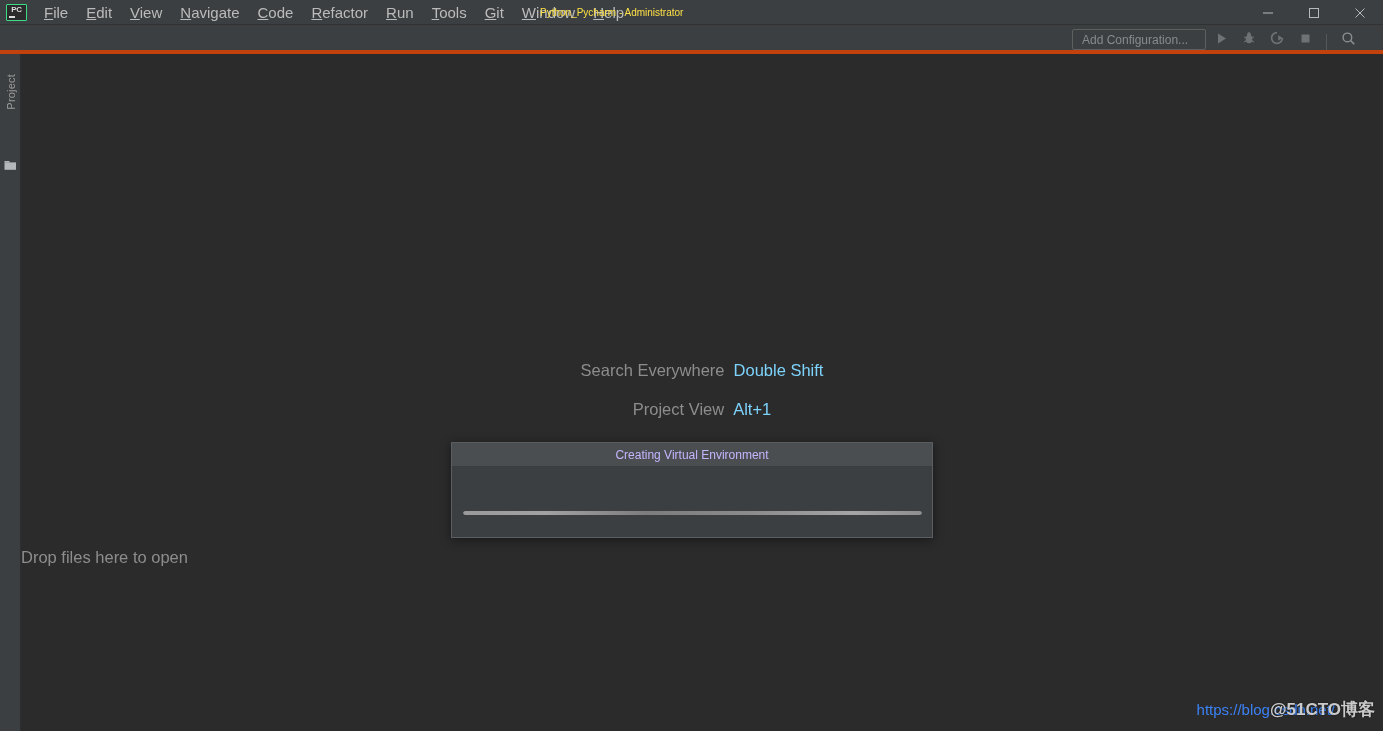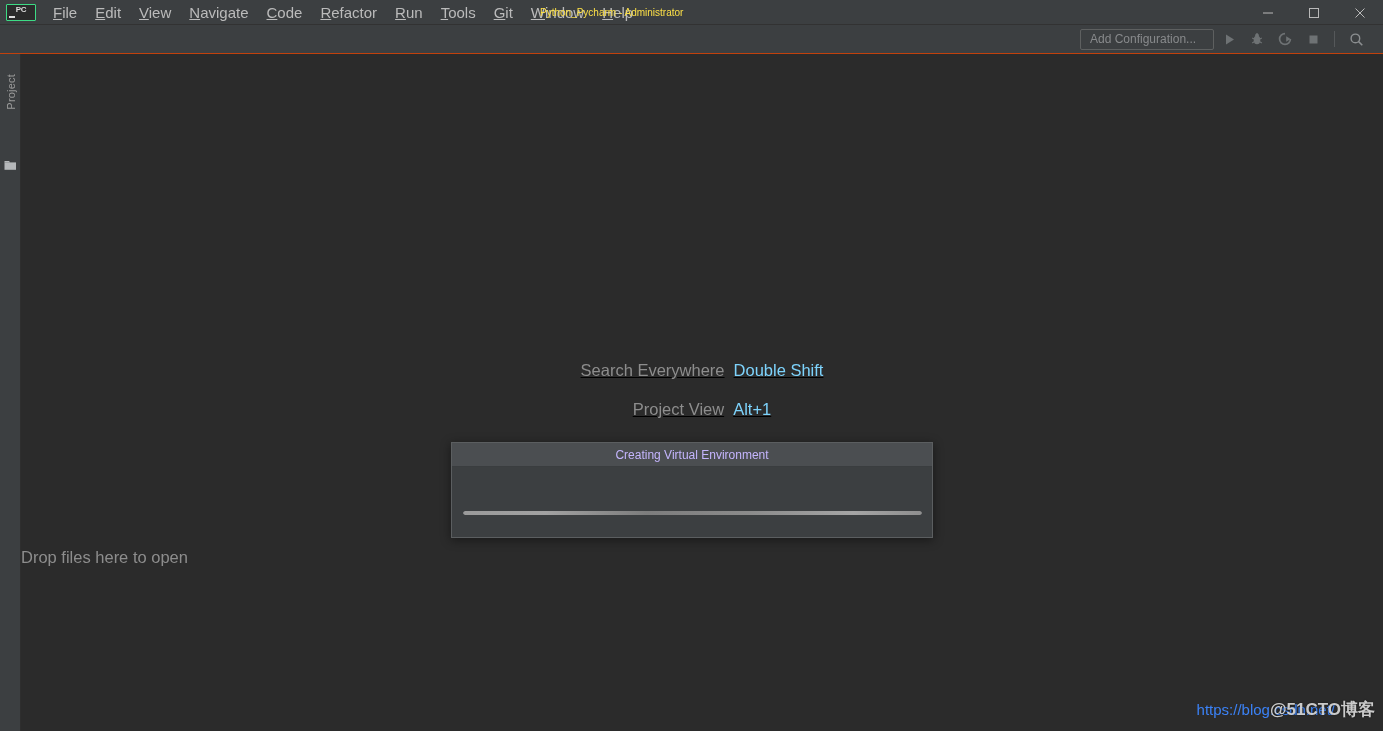--- a/index.html
+++ b/index.html
@@ -26,21 +26,21 @@
     top: 0; left: 0;
     width: 1383px;
     height: 25px;
     background: #3c3f41;
     display: flex;
     align-items: center;
     border-bottom: 1px solid #323232;
   }
 
   .app-icon {
-    width: 30px; height: 17px;
+    width: 21px; height: 17px;
     margin-left: 6px;
     margin-right: 8px;
     background: #2b2b2b;
     border: 1.5px solid #3ddb85;
     border-radius: 1px;
     position: relative;
     flex: 0 0 auto;
   }
   .app-icon .pc-text {
     position: absolute;
@@ -98,25 +98,25 @@
   }
   .win-btn svg { display: block; }
 
   
   .toolbar {
     position: absolute;
     top: 25px; left: 0;
     width: 1383px;
     height: 29px;
     background: #3c3f41;
-    border-bottom: 1px solid #c2410c;
-    display: flex;
-    align-items: center;
+    border-bottom: 4px solid #c2410c;
+    display: flex;
+    align-items: flex-end;
     justify-content: flex-end;
-    padding-right: 14px;
+    padding-right: 22px;
   }
 
   .config-box {
     height: 21px;
     min-width: 134px;
     border: 1px solid #5e6060;
     border-radius: 2px;
     display: flex;
     align-items: center;
     padding: 0 9px;
@@ -191,21 +191,20 @@
     top: 297px;
     left: 0;
     width: 1362px;
   }
   .hint-row {
     height: 39px;
     display: flex;
     align-items: center;
     justify-content: center;
     white-space: nowrap;
-    text-decoration: underline;
   }
   .hint-label {
     font-size: 16.5px;
     color: #8d8d8d;
   }
   .hint-key {
     font-size: 16.5px;
     color: #7dd3fc;
     margin-left: 9px;
   }

